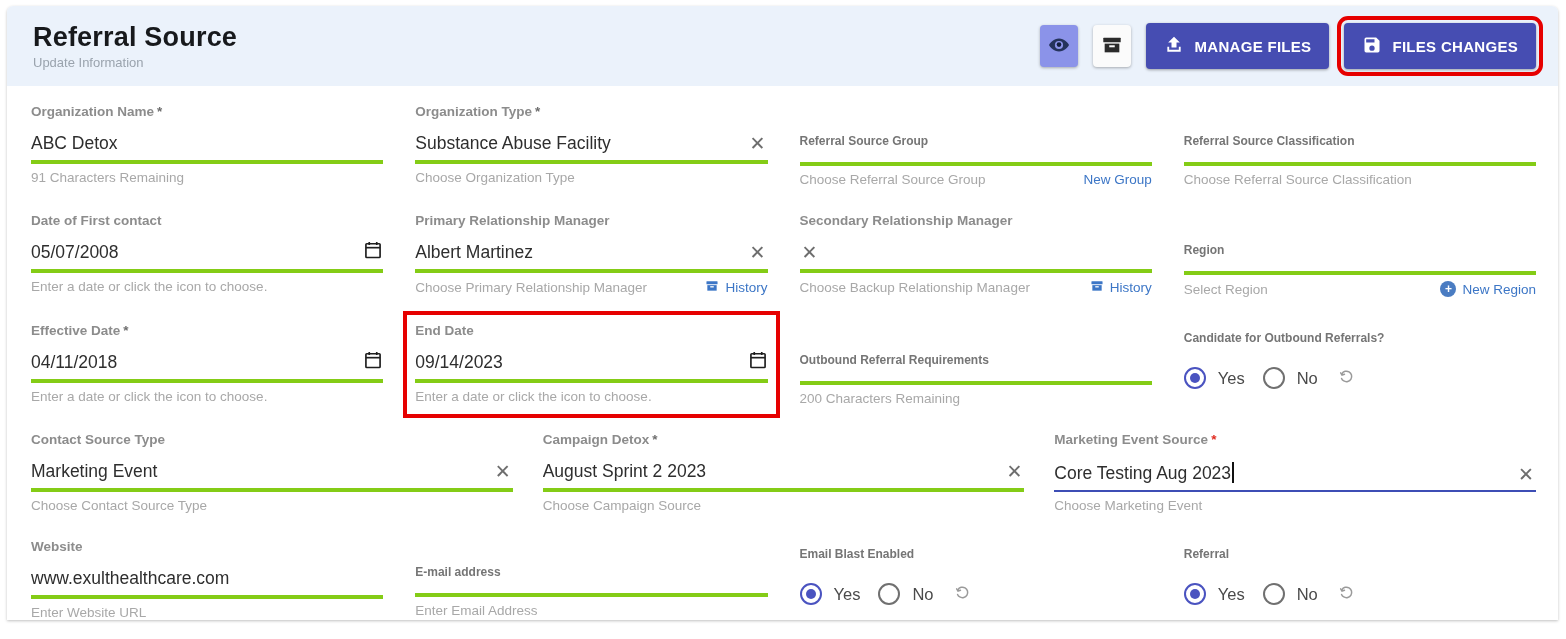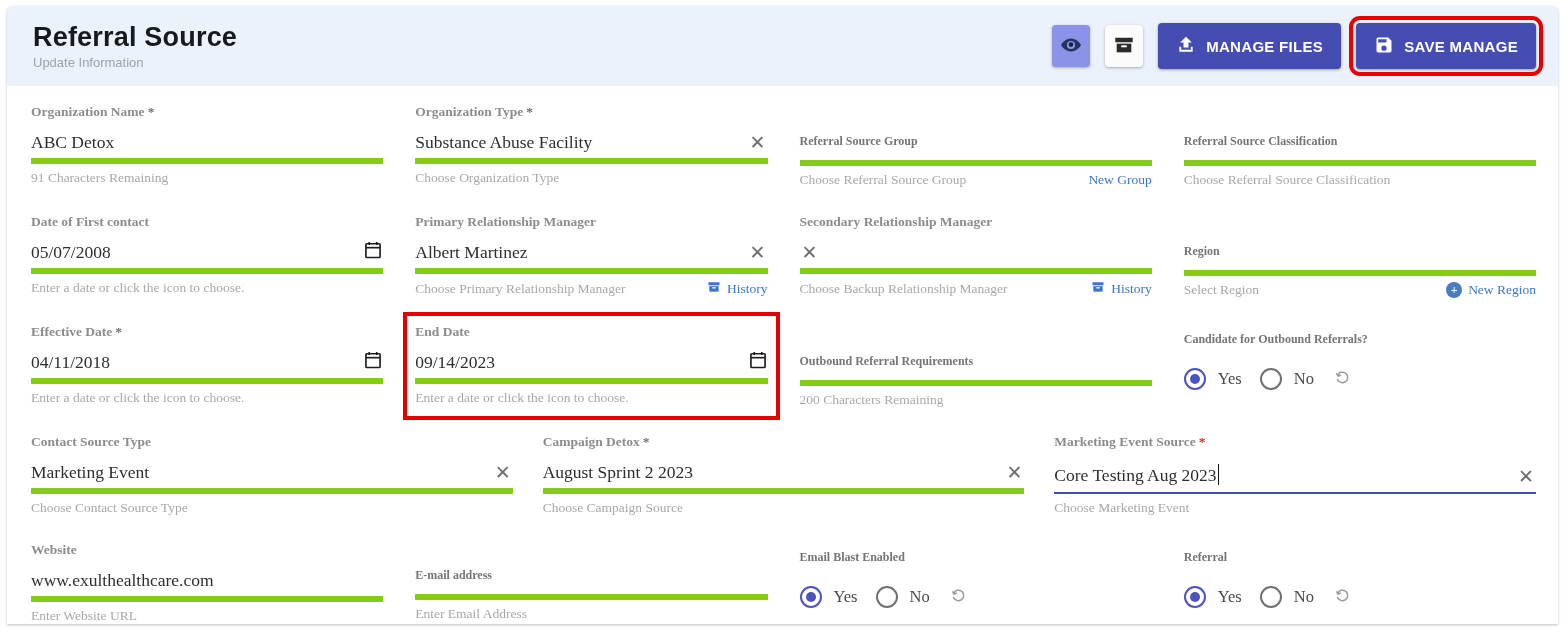--- a/index.html
+++ b/index.html
@@ -22,28 +22,28 @@
   .btn { display:flex; align-items:center; gap:10px; border:none; cursor:pointer;
          background:#464DB2; color:#fff; font-weight:bold; font-size:15px;
          letter-spacing:.3px; padding:0 18px; height:46px; border-radius:4px;
          box-shadow:0 1px 3px rgba(0,0,0,.35); font-family:"Liberation Sans",sans-serif; }
   .btn svg { flex:0 0 auto; }
   .hl-save { outline:4px solid #E60000; outline-offset:3px; }
   
   .body { background:#fff; padding:18px 22px 0 24px; }
   .grid4 { display:grid; grid-template-columns:repeat(4,1fr); column-gap:32px; }
   .grid3 { display:grid; grid-template-columns:repeat(3,1fr); column-gap:30px; }
-  .row { margin-bottom:26px;font-family:Liberation Serif, serif; }
+  .row { margin-bottom:26px; }
   
   .f-label { font-size:13.5px; font-weight:bold; color:#8c8c8c; margin-bottom:10px; height:16px; }
   .f-label-lg { font-size:12px; font-weight:bold; color:#757575; height:20px; }
   .req { color:#6e6e6e; margin-left:3px; font-weight:bold; }
   .req.red { color:#e02b20; }
   .f-control { display:flex; align-items:center; min-height:34px;
-               border-bottom:6px solid #84cc16; padding-bottom:4px; }
+               border-bottom:4px solid #84cc16; padding-bottom:4px; }
   .f-control.focused { border-bottom:2px solid #3D4EB5; padding-bottom:6px;align-items:flex-end; }
   .f-control.empty { min-height:12px; }
   .f-value { flex:1; font-size:17.5px; color:#2e2e2e; white-space:nowrap; overflow:hidden; }
   .caret { display:inline-block; width:1.5px; height:21px; background:#111;
            vertical-align:-4px; margin-left:1px; }
   .clear-x { font-size:19px; color:#6e6e6e; cursor:pointer; padding:0 2px; line-height:1; }
   .cal { cursor:pointer; }
   .f-helper-row { display:flex; justify-content:space-between; align-items:center;
                   margin-top:6px; font-size:13.5px; color:#a8a8a8; }
   .link { color:#3C76C6; font-size:13.5px; cursor:pointer; display:flex;
@@ -101,21 +101,21 @@
             </svg>
         </span>
         <span>MANAGE FILES</span>
       </button>
       <button class="btn hl-save">
         <span>
           <svg width="20" height="20" viewBox="0 0 24 24" fill="#fff">
               <path d="M17 3H5a2 2 0 0 0-2 2v14a2 2 0 0 0 2 2h14a2 2 0 0 0 2-2V7l-4-4zm-5 16a3.2 3.2 0 1 1 0-6.4 3.2 3.2 0 0 1 0 6.4zM15 9H5V5h10v4z"></path>
             </svg>
         </span>
-        <span>SAVE MANAGE</span>
+        <span>FILES CHANGES</span>
       </button>
     </div>
   </div>
 
   <div class="body">
 
     <div class="grid4 row">
       <div class="field">
         <div class="f-label"><span>Organization Name</span><span class="req">*</span></div>
         <div class="f-control">

